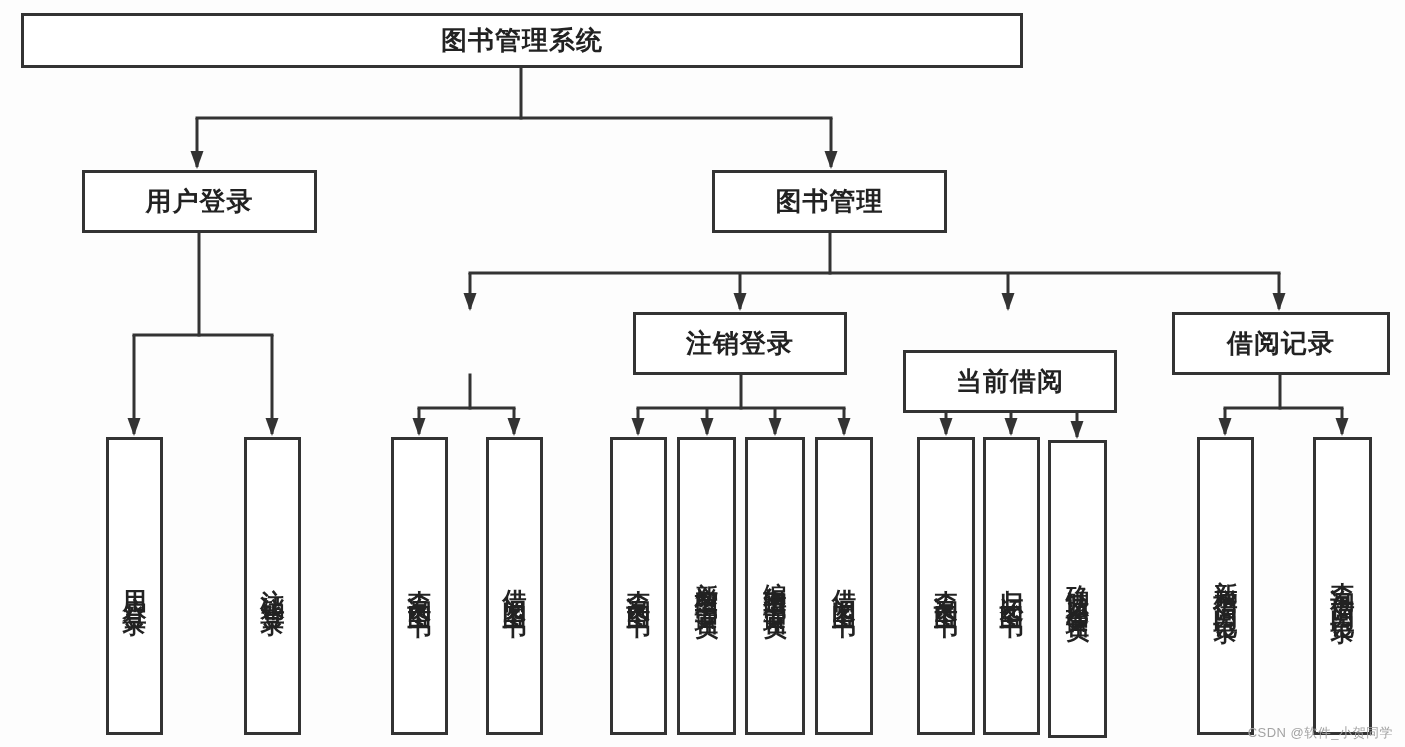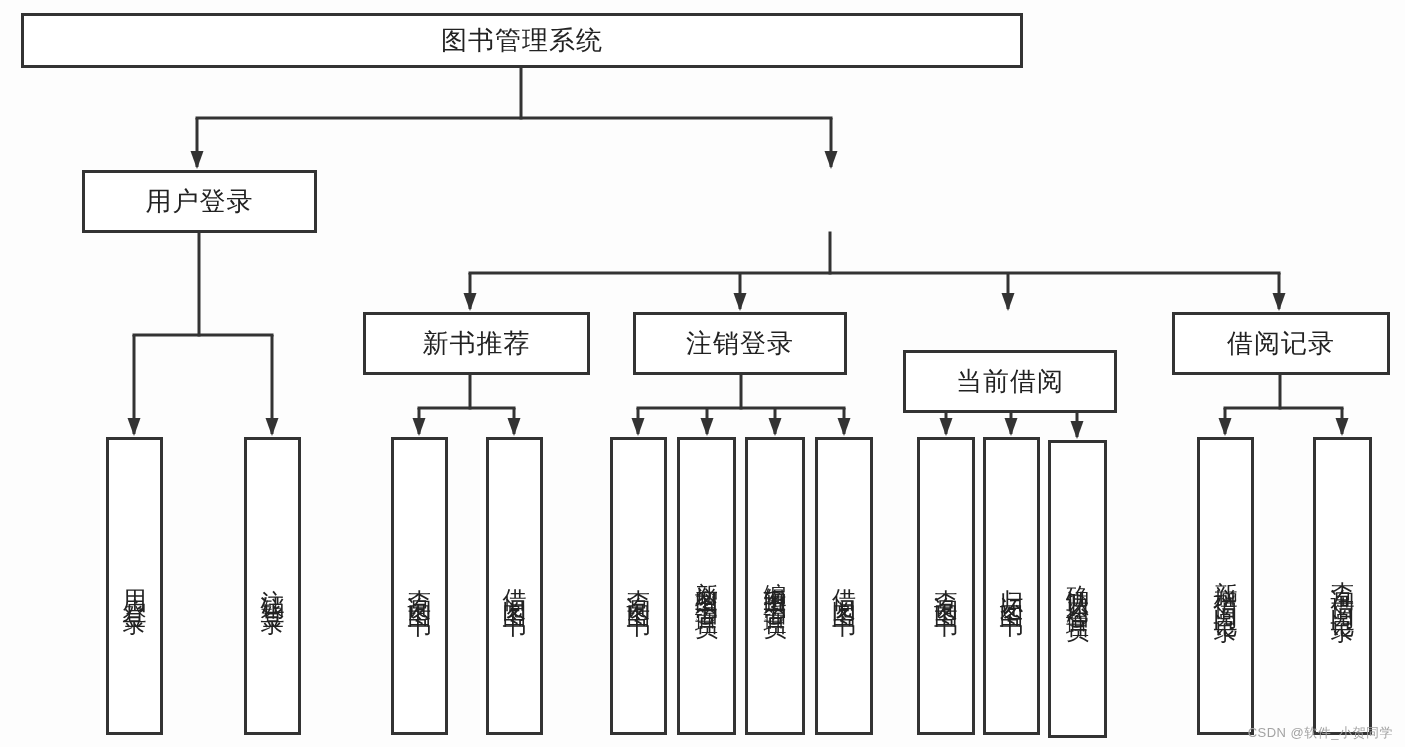--- a/index.html
+++ b/index.html
@@ -27,20 +27,21 @@
   #wires line { stroke: var(--line); stroke-width: 3; }
   #wires .cap { stroke-linecap: square; }
   #arrowhead path { fill: var(--line); }
   .hbox, .vbox {
     position: absolute;
     background: var(--box-fill);
     border: 3px solid var(--box-border);
     display: flex;
     align-items: center;
     justify-content: center;
+    font-weight: bold;
   }
   .hbox { font-size: 26px; letter-spacing: 1px; }
   .vbox { width: 57px; top: 437px; height: 298px; }
   .vtext {
     writing-mode: vertical-rl;
     text-orientation: mixed;
     white-space: nowrap;
     font-size: 24px;
     letter-spacing: 8px;
     line-height: 1;
@@ -107,24 +108,24 @@
     <line x1="1342" y1="408" x2="1342" y2="434" marker-end="url(#arrowhead)"></line>
   </svg>
 
   <div class="hbox" style="left:21px; top:13px; width:1002px; height:55px;">
     <span>图书管理系统</span>
   </div>
 
   <div class="hbox" style="left:82px; top:170px; width:235px; height:63px;">
     <span>用户登录</span>
   </div>
+  <div class="hbox" style="left:712px; top:170px; width:235px; height:63px;">
+    <span>图书管理</span>
+  </div>
 
-  <div class="hbox" style="left:363px; top:312px; width:227px; height:63px;">
-    <span>新书推荐</span>
-  </div>
   <div class="hbox" style="left:633px; top:312px; width:214px; height:63px;">
     <span>注销登录</span>
   </div>
   <div class="hbox" style="left:903px; top:312px; width:214px; height:63px;margin-top:38px;">
     <span>当前借阅</span>
   </div>
   <div class="hbox" style="left:1172px; top:312px; width:218px; height:63px;">
     <span>借阅记录</span>
   </div>
 

